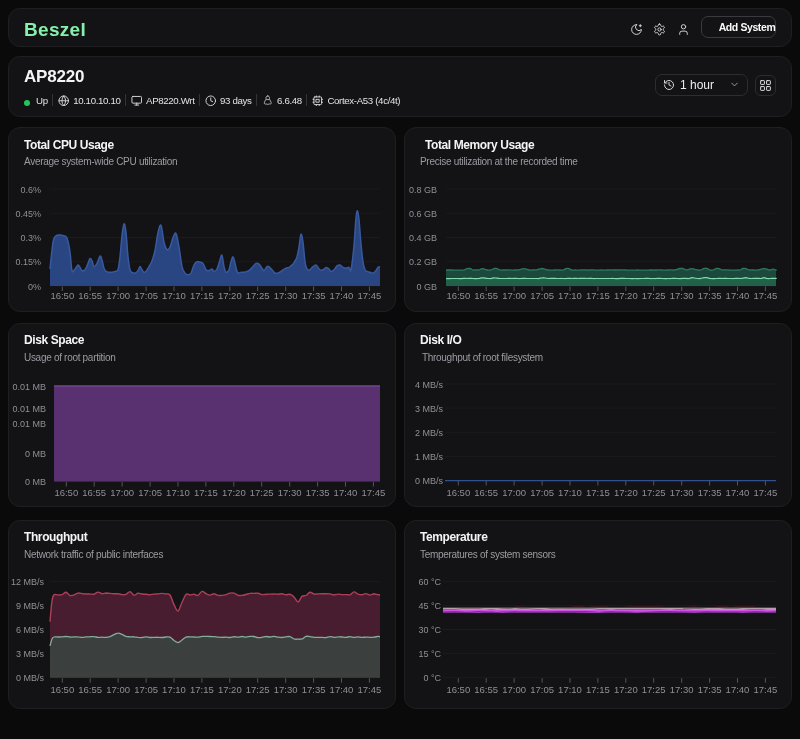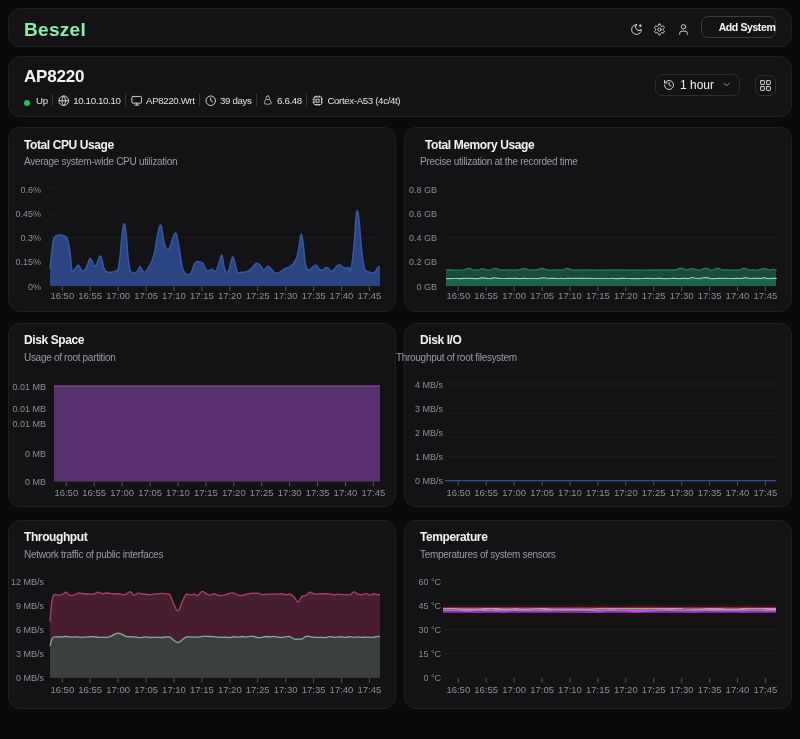--- a/index.html
+++ b/index.html
@@ -46,36 +46,36 @@
       <rect x="2" y="3" width="20" height="14" rx="2"></rect>
       <line x1="8" y1="21" x2="16" y2="21"></line>
       <line x1="12" y1="17" x2="12" y2="21"></line>
     </svg>
     <span>AP8220.Wrt</span>
     <span style="width:1px;height:12px;background:#333338;margin:0 4.5px"></span>
     <svg width="11.5" height="11.5" viewBox="0 0 24 24" fill="none" stroke="#d6d6d9" stroke-width="2" stroke-linecap="round" stroke-linejoin="round" style="margin-right:4px">
       <circle cx="12" cy="12" r="10"></circle>
       <polyline points="12 6 12 12 16 14"></polyline>
     </svg>
-    <span>39 days</span>
+    <span>93 days</span>
     <span style="width:1px;height:12px;background:#333338;margin:0 4.5px"></span>
     <svg width="11.5" height="11.5" viewBox="0 0 24 24" fill="none" stroke="#d6d6d9" stroke-width="1.6" stroke-linecap="round" stroke-linejoin="round" style="margin-right:4px">
       <path d="M12 2c-2.2 0-3.6 1.6-3.6 4 0 1.4.1 2.5-.5 3.8-.9 1.7-2.4 3.4-2.9 5.6-.4 1.9.3 3.6 1.5 3.6.7 0 1-.4 1.9-.4.8 0 1.6.9 3.6.9s2.8-.9 3.6-.9c.9 0 1.2.4 1.9.4 1.2 0 1.9-1.7 1.5-3.6-.5-2.2-2-3.9-2.9-5.6-.6-1.3-.5-2.4-.5-3.8 0-2.4-1.4-4-3.6-4Z"></path>
       <path d="M9.5 9.5h5"></path>
     </svg>
     <span>6.6.48</span>
     <span style="width:1px;height:12px;background:#333338;margin:0 4.5px"></span>
     <svg width="11.5" height="11.5" viewBox="0 0 24 24" fill="none" stroke="#d6d6d9" stroke-width="2" stroke-linecap="round" stroke-linejoin="round" style="margin-right:4px">
       <rect x="4" y="4" width="16" height="16" rx="2"></rect>
       <rect x="9" y="9" width="6" height="6"></rect>
       <path d="M9 2v2M15 2v2M9 20v2M15 20v2M2 9h2M2 15h2M20 9h2M20 15h2"></path>
     </svg>
     <span>Cortex-A53 (4c/4t)</span>
   </div>
-<div class="abs" style="left:655px;top:74px;width:85px;height:22px;border:1px solid #2c2c31;border-radius:7px;display:flex;align-items:center;padding:0 7px;gap:5px">
+<div class="abs" style="left:655px;top:74px;width:93px;height:22px;border:1px solid #2c2c31;border-radius:7px;display:flex;align-items:center;padding:0 7px;gap:5px">
     <svg width="12" height="12" viewBox="0 0 24 24" fill="none" stroke="#d6d6d9" stroke-width="2" stroke-linecap="round" stroke-linejoin="round" style="">
       <path d="M3 12a9 9 0 1 0 9-9 9.75 9.75 0 0 0-6.74 2.74L3 8"></path>
       <path d="M3 3v5h5"></path>
       <path d="M12 7v5l4 2"></path>
     </svg>
     <span style="font-size:12px;color:#ededef;font-weight:500">1 hour</span>
     <span style="margin-left:auto"><svg width="11" height="11" viewBox="0 0 24 24" fill="none" stroke="#a6a6ad" stroke-width="2" stroke-linecap="round" stroke-linejoin="round" style="">
         <path d="m6 9 6 6 6-6"></path>
       </svg></span>
   </div>
@@ -207,21 +207,21 @@
     <text x="309.6" y="172.5" text-anchor="middle" font-size="9.5" fill="#8f8f96">17:35</text>
     <line x1="337.5" y1="159.0" x2="337.5" y2="163.5" stroke="#55555c" stroke-width="1"></line>
     <text x="337.5" y="172.5" text-anchor="middle" font-size="9.5" fill="#8f8f96">17:40</text>
     <line x1="365.4" y1="159.0" x2="365.4" y2="163.5" stroke="#55555c" stroke-width="1"></line>
     <text x="365.4" y="172.5" text-anchor="middle" font-size="9.5" fill="#8f8f96">17:45</text>
     <rect x="46" y="63.0" width="326" height="95.5" fill="#5a3170"></rect>
     <line x1="46" y1="63.0" x2="372" y2="63.0" stroke="#744590" stroke-width="1.3"></line>
   </svg>
 <div class="card" style="left:404px;top:322.5px;width:388px;height:184px"></div>
 <div class="ctitle" style="left:420px;top:333.1px">Disk I/O</div>
-<div class="csub" style="left:396px;top:351.6px">Throughput of root filesystem</div>
+<div class="csub" style="left:422px;top:351.6px">Throughput of root filesystem</div>
 <svg class="chart" width="388" height="184" style="left:404px;top:322.5px">
     <line x1="41.0" y1="61.0" x2="372.0" y2="61.0" stroke="#ffffff" stroke-opacity="0.035" stroke-width="1"></line>
     <line x1="41.0" y1="85.1" x2="372.0" y2="85.1" stroke="#ffffff" stroke-opacity="0.035" stroke-width="1"></line>
     <line x1="41.0" y1="109.2" x2="372.0" y2="109.2" stroke="#ffffff" stroke-opacity="0.035" stroke-width="1"></line>
     <line x1="41.0" y1="133.4" x2="372.0" y2="133.4" stroke="#ffffff" stroke-opacity="0.035" stroke-width="1"></line>
     <line x1="41.0" y1="157.5" x2="372.0" y2="157.5" stroke="#ffffff" stroke-opacity="0.035" stroke-width="1"></line>
     <text x="39.0" y="64.5" text-anchor="end" font-size="9" fill="#8f8f96">4 MB/s</text>
     <text x="39.0" y="88.6" text-anchor="end" font-size="9" fill="#8f8f96">3 MB/s</text>
     <text x="39.0" y="112.8" text-anchor="end" font-size="9" fill="#8f8f96">2 MB/s</text>
     <text x="39.0" y="136.9" text-anchor="end" font-size="9" fill="#8f8f96">1 MB/s</text>

